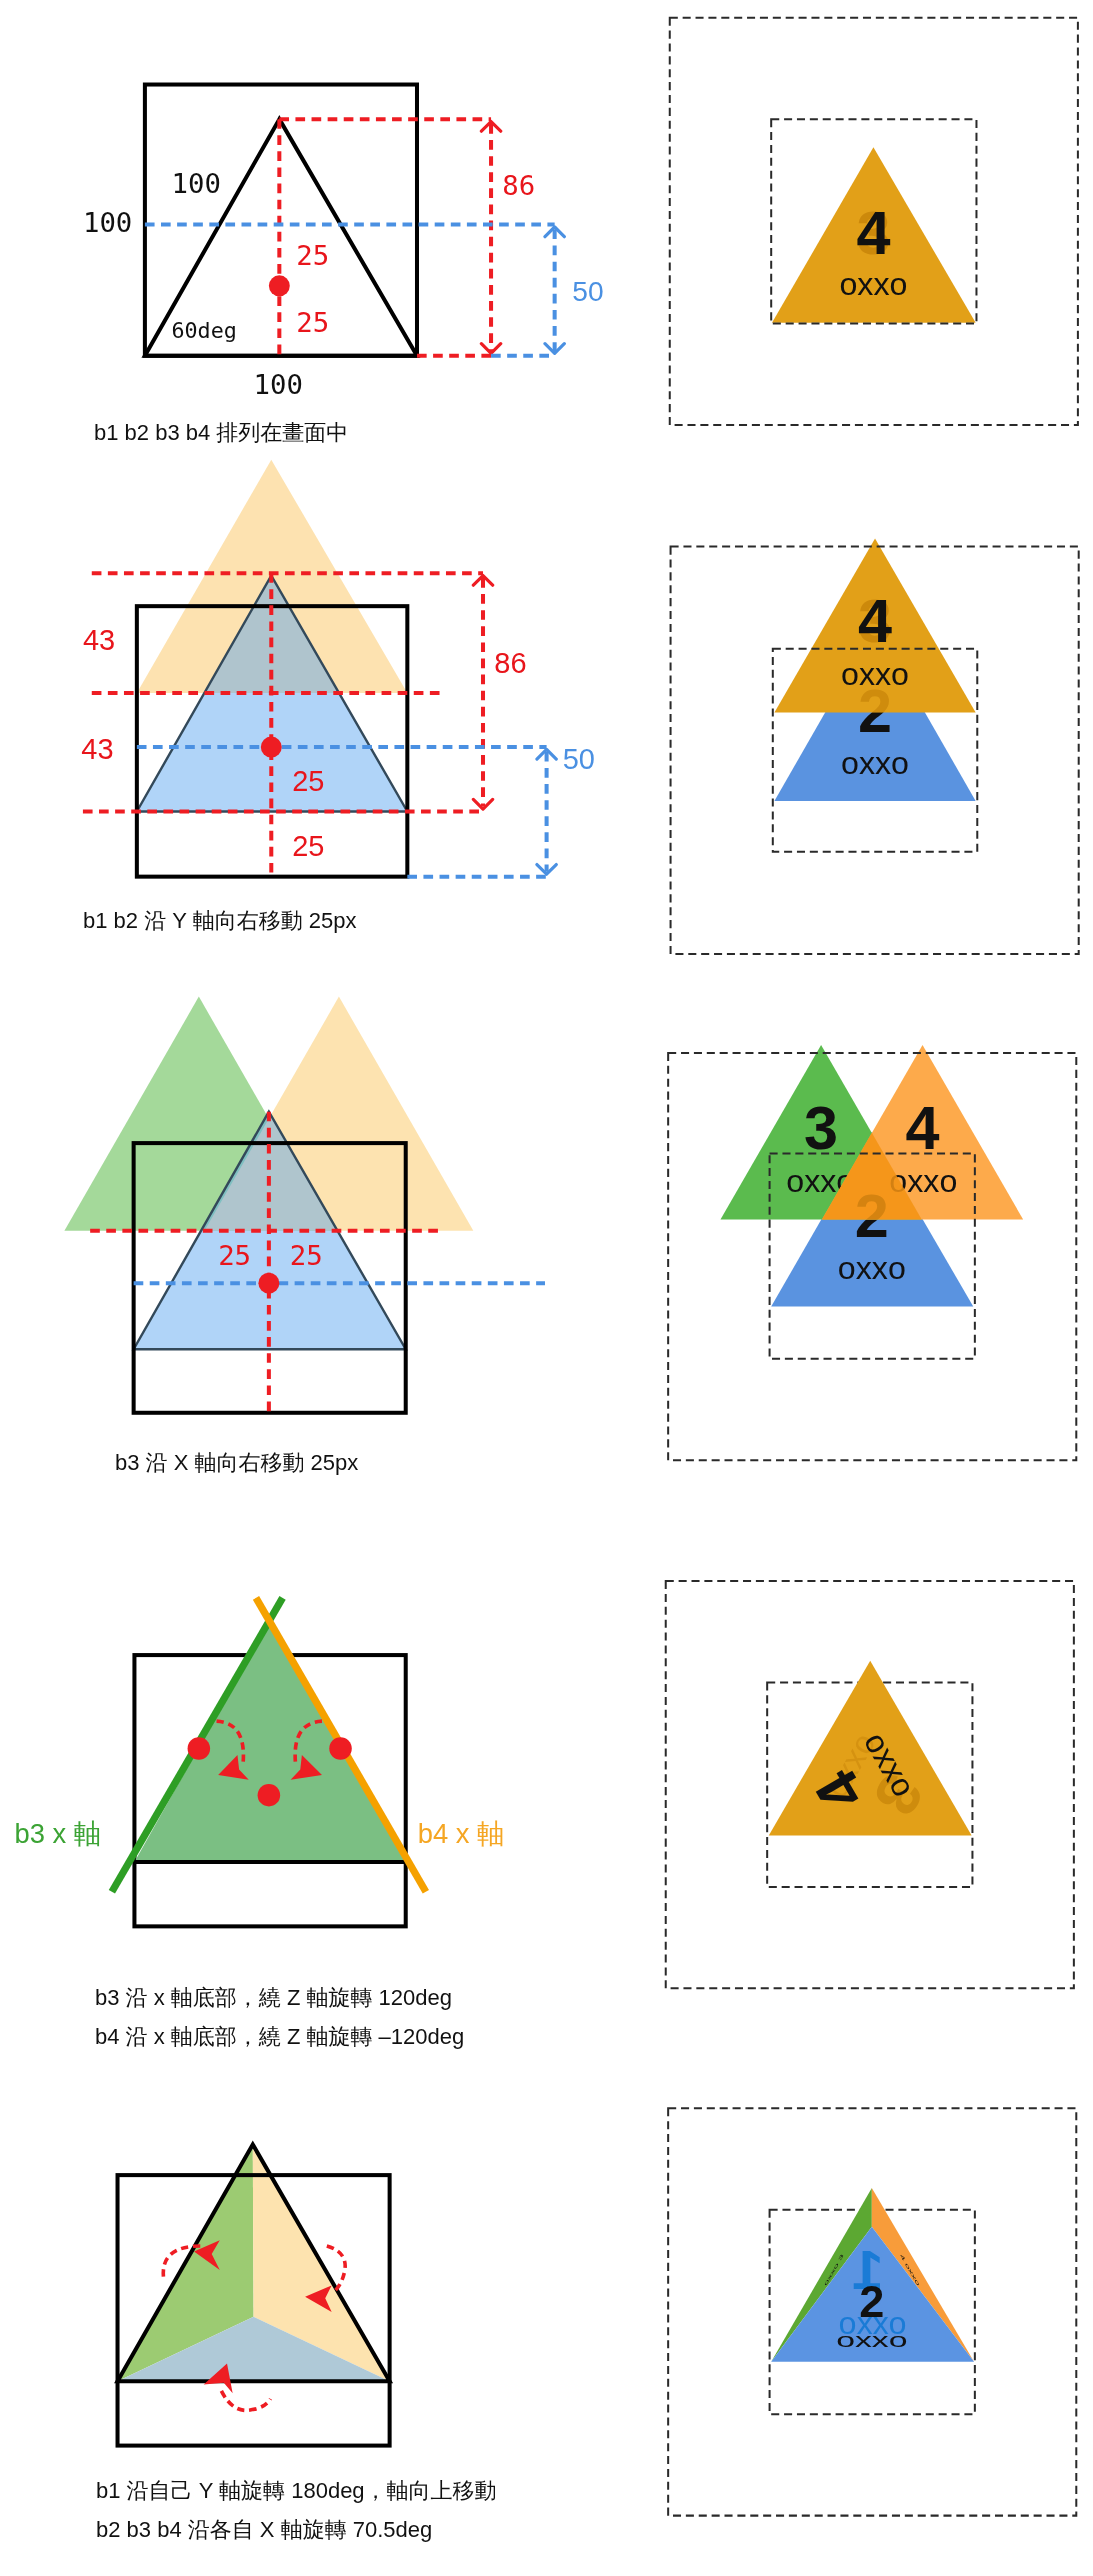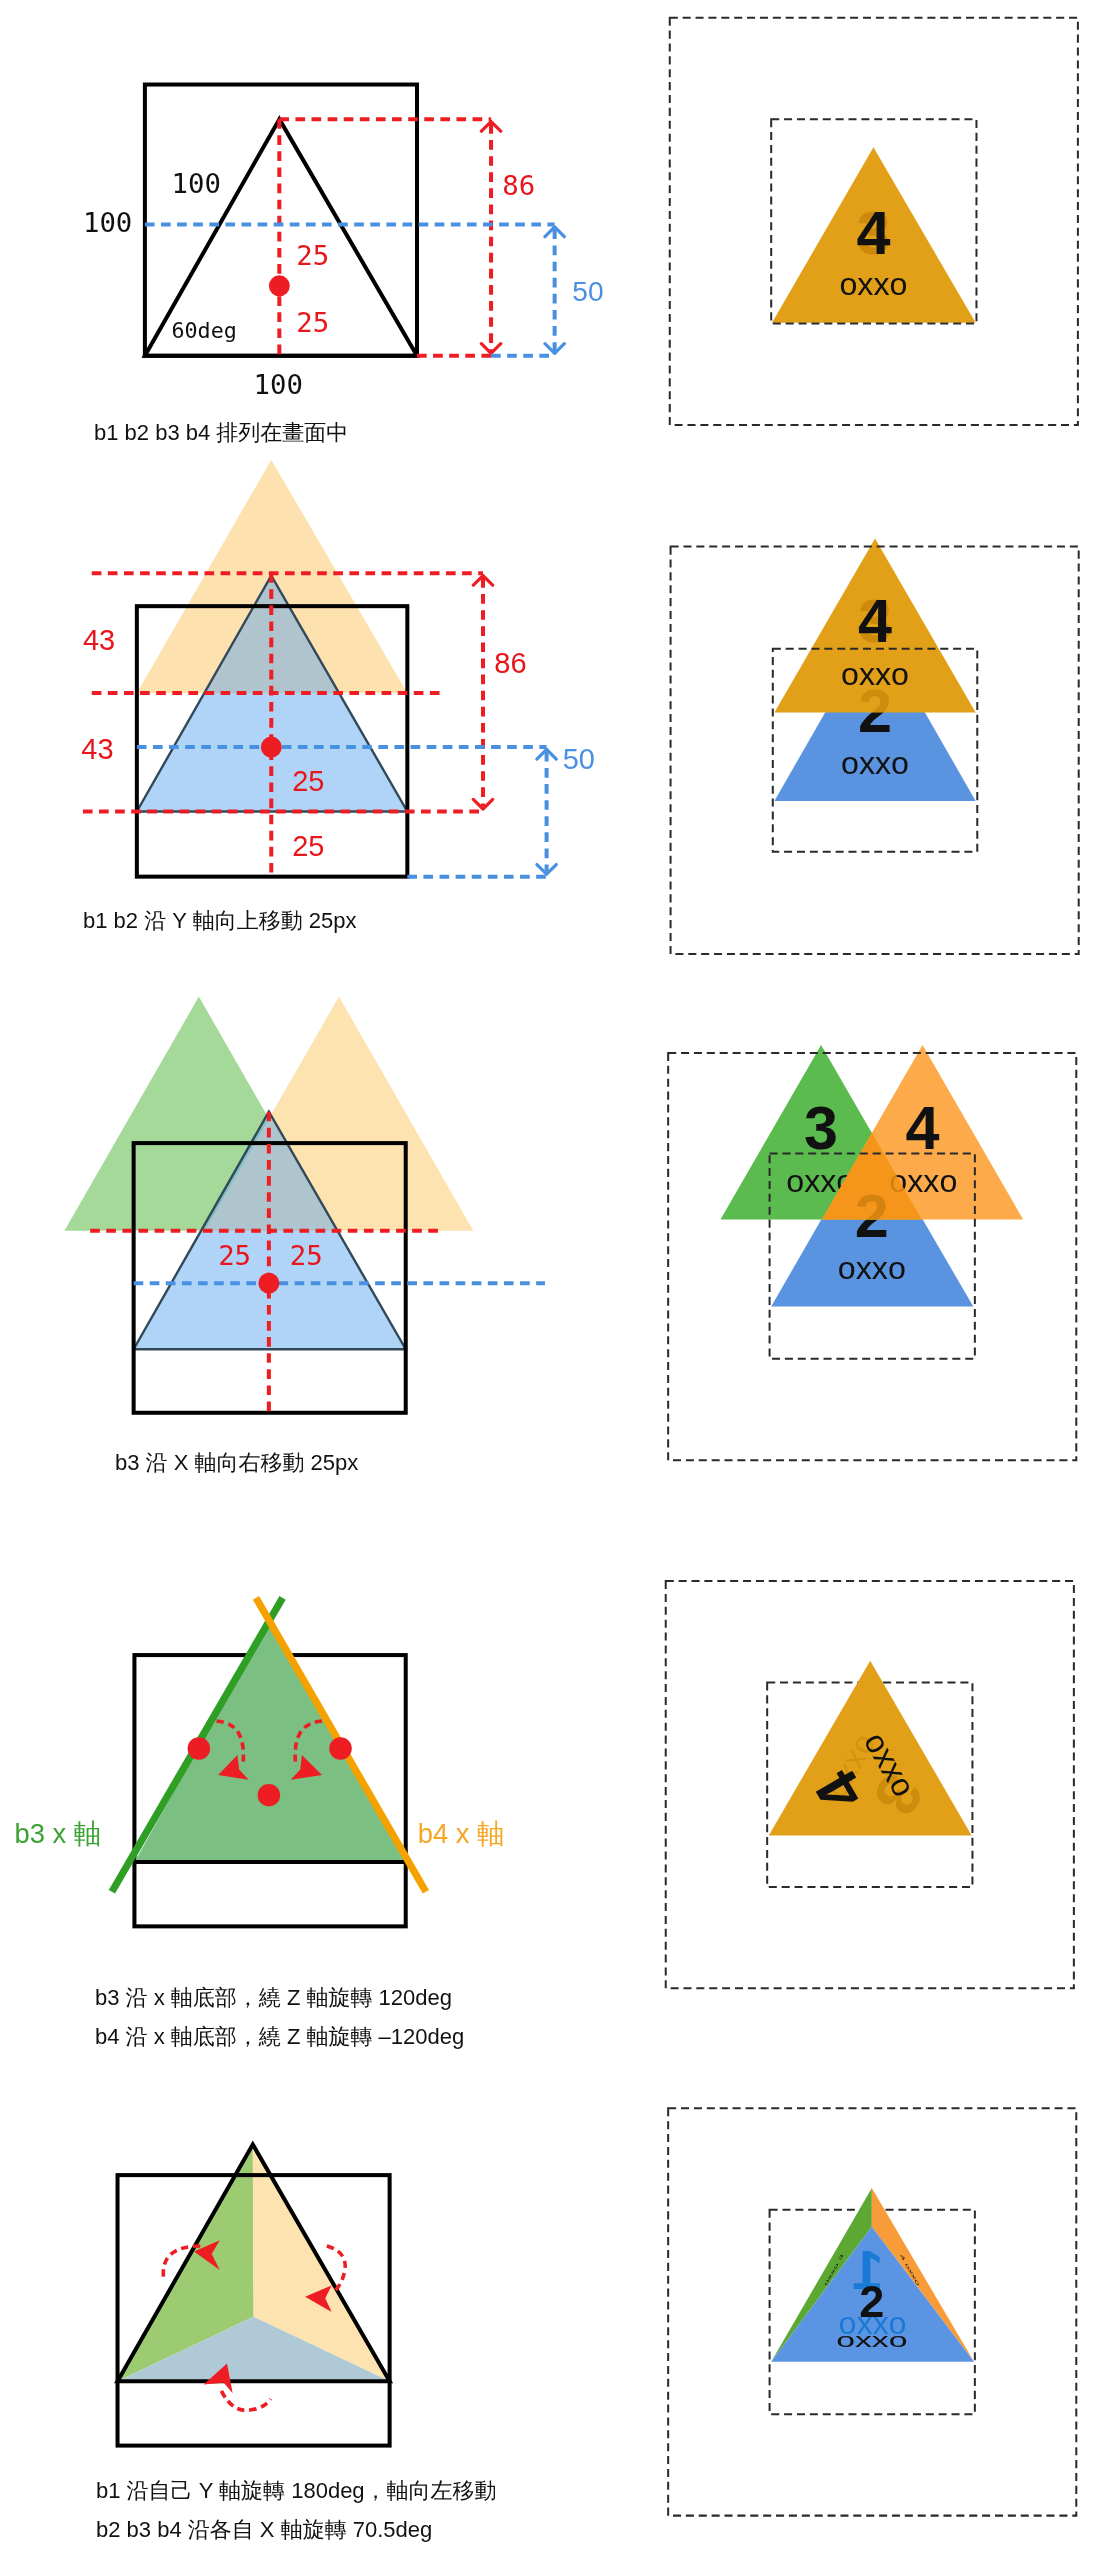--- a/index.html
+++ b/index.html
@@ -184,28 +184,28 @@
     <text class="sans" font-size="40" x="0" y="0" text-anchor="middle" fill="#1A7BD6" transform="translate(1084,2899) scale(-1,0.95)">oxxo</text>
     <text class="sans bold lbl-black" font-size="56" x="1083" y="2878" text-anchor="middle">2</text>
     <text class="sans lbl-black" font-size="42" x="0" y="0" text-anchor="middle" transform="translate(1083,2915) scale(1,0.58)">oxxo</text>
   </g>
 </svg>
 
 <div class="caption" style="left:94px; top:413px;">
   <div>b1 b2 b3 b4 排列在畫面中</div>
 </div>
 <div class="caption" style="left:83px; top:901px;">
-  <div>b1 b2 沿 Y 軸向上移動 25px</div>
+  <div>b1 b2 沿 Y 軸向右移動 25px</div>
 </div>
 <div class="caption" style="left:115px; top:1443px;">
   <div>b3 沿 X 軸向右移動 25px</div>
 </div>
 <div class="caption" style="left:95px; top:1954px;margin-top:24px;">
   <div>b3 沿 x 軸底部，繞 Z 軸旋轉 120deg</div>
   <div>b4 沿 x 軸底部，繞 Z 軸旋轉 –120deg</div>
 </div>
 <div class="caption" style="left:96px; top:2471px;">
-  <div>b1 沿自己 Y 軸旋轉 180deg，軸向左移動</div>
+  <div>b1 沿自己 Y 軸旋轉 180deg，軸向上移動</div>
   <div>b2 b3 b4 沿各自 X 軸旋轉 70.5deg</div>
 </div>
 
 </div>
 
 
 </body></html>

